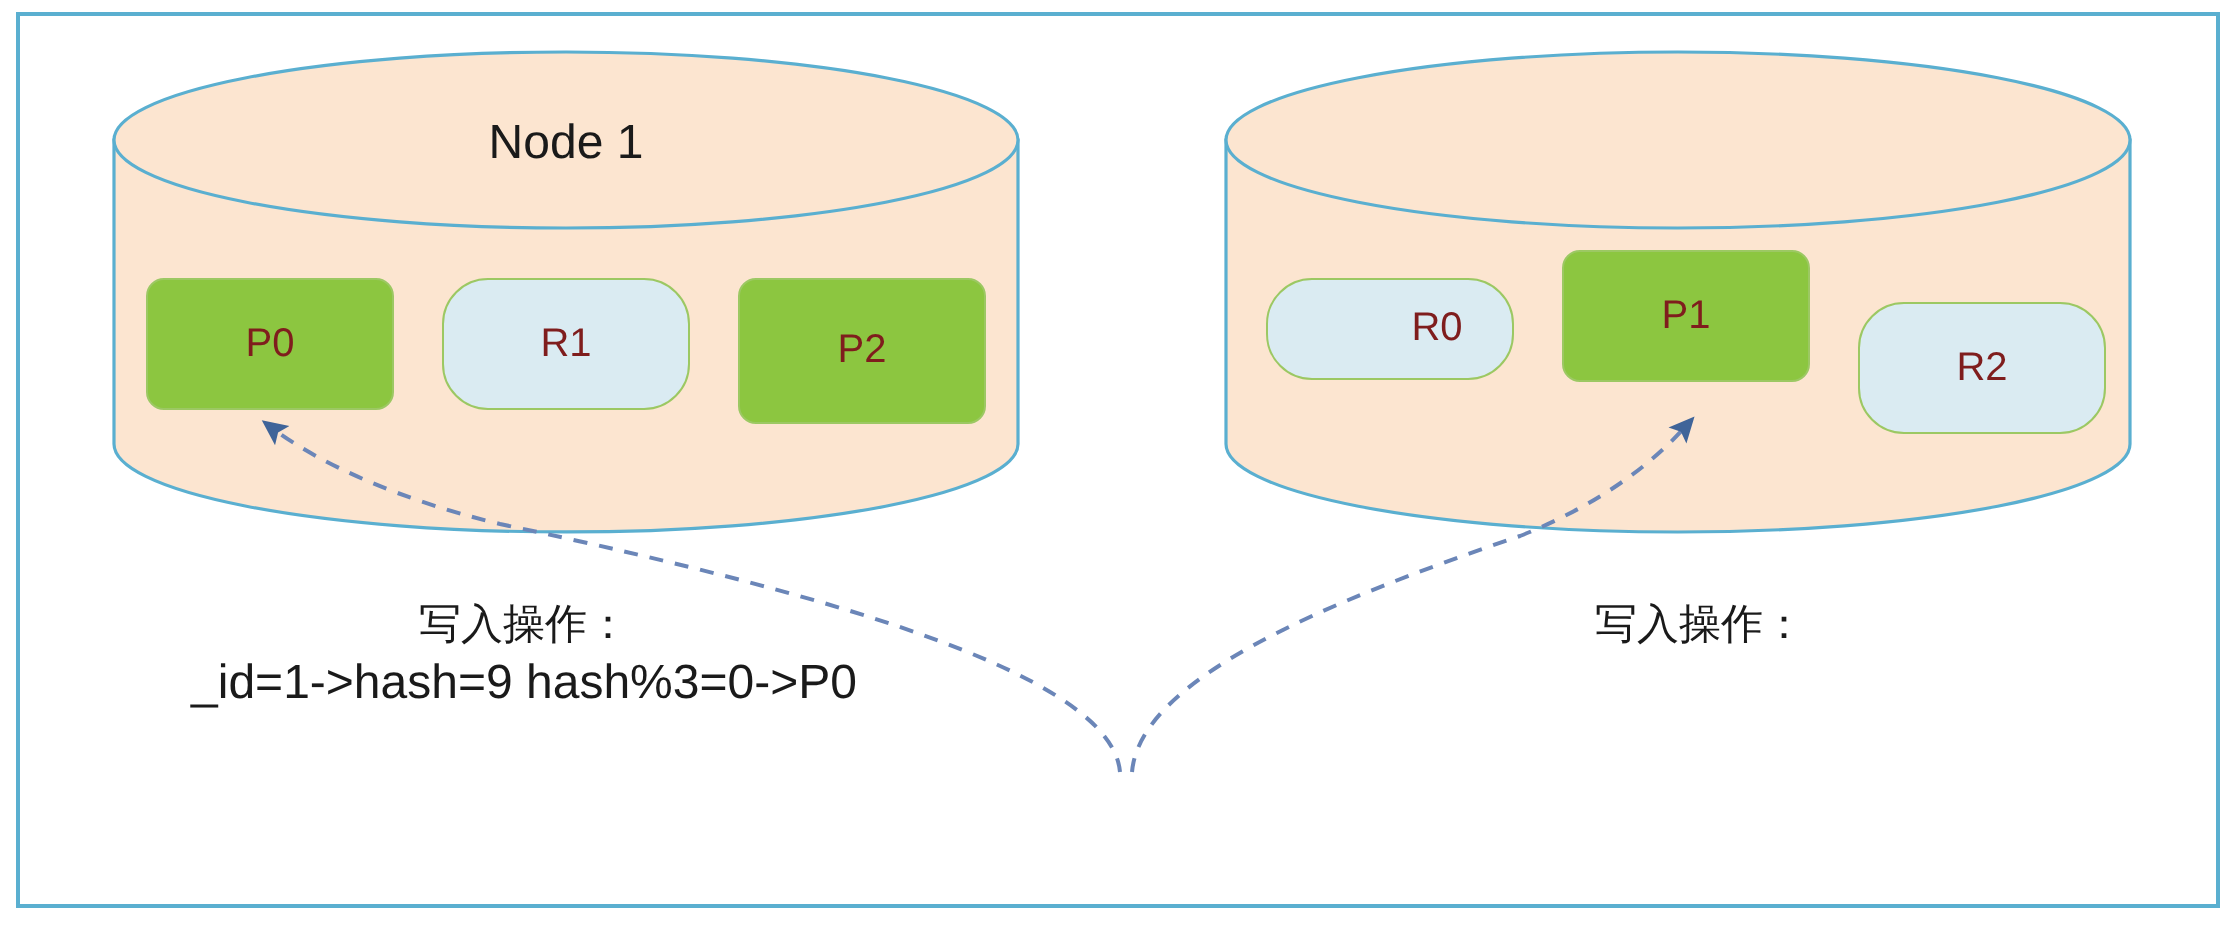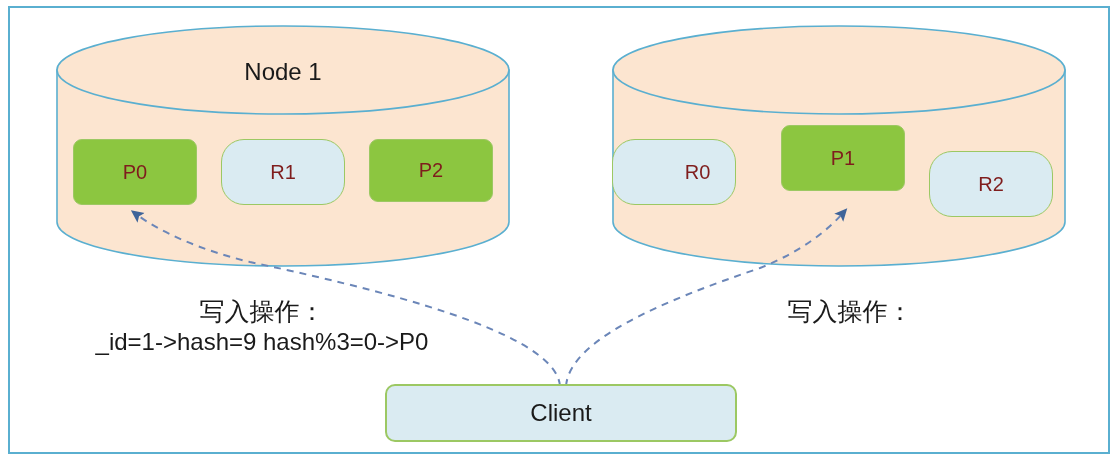--- a/index.html
+++ b/index.html
@@ -76,21 +76,21 @@
     font-size: 24px;
     color: #1a1a1a;
   }
   .op-label {
     position: absolute;
     text-align: center;
     color: #1a1a1a;
     white-space: nowrap;
   }
   .op-title {
-    font-size: 25px;
+    font-size: 21px;
     font-family: "DejaVu Sans", sans-serif;
     line-height: 30px;
   }
   .op-detail {
     font-size: 24px;
     font-family: "Liberation Sans", sans-serif;
     line-height: 30px;
   }
 </style>
 </head>
@@ -119,31 +119,30 @@
 
     <path d="M560,386 C556,340 430,300 250,262 C200,250 160,232 136,214" fill="none" stroke="#6b86b8" stroke-width="2" stroke-dasharray="7,6" marker-end="url(#arrowhead)"></path>
 
     <path d="M566,386 C570,340 660,302 760,268 C800,252 826,232 843,213" fill="none" stroke="#6b86b8" stroke-width="2" stroke-dasharray="7,6" marker-end="url(#arrowhead)"></path>
   </svg>
 
   <div class="node-title" style="left:57px; top:58px; width:452px;">Node 1</div>
 
   <div class="shard primary" style="left:73px; top:139px; width:124px; height:66px;">P0</div>
   <div class="shard replica" style="left:221px; top:139px; width:124px; height:66px;">R1</div>
-  <div class="shard primary" style="left:369px; top:139px; width:124px; height:63px;">P2</div>
+  <div class="shard primary" style="left:369px; top:139px; width:124px; height:73px;">P2</div>
 
 
-  <div class="shard replica" style="left:612px; top:139px; width:124px; height:66px;padding-left:47px;">R0</div>
+  <div class="shard replica" style="left:633px; top:139px; width:124px; height:51px;padding-left:47px;">R0</div>
   <div class="shard primary" style="left:781px; top:125px; width:124px; height:66px;">P1</div>
   <div class="shard replica" style="left:929px; top:151px; width:124px; height:66px;">R2</div>
 
   <div class="op-label" style="left:62px; top:297px; width:400px;">
     <div class="op-title">写入操作：</div>
     <div class="op-detail">_id=1-&gt;hash=9 hash%3=0-&gt;P0</div>
   </div>
 
   <div class="op-label" style="left:645px; top:297px; width:410px;">
     <div class="op-title">写入操作：</div>
   </div>
 
-  <div id="client-box">Client</div>
 
 </div>
 
 </body></html>

